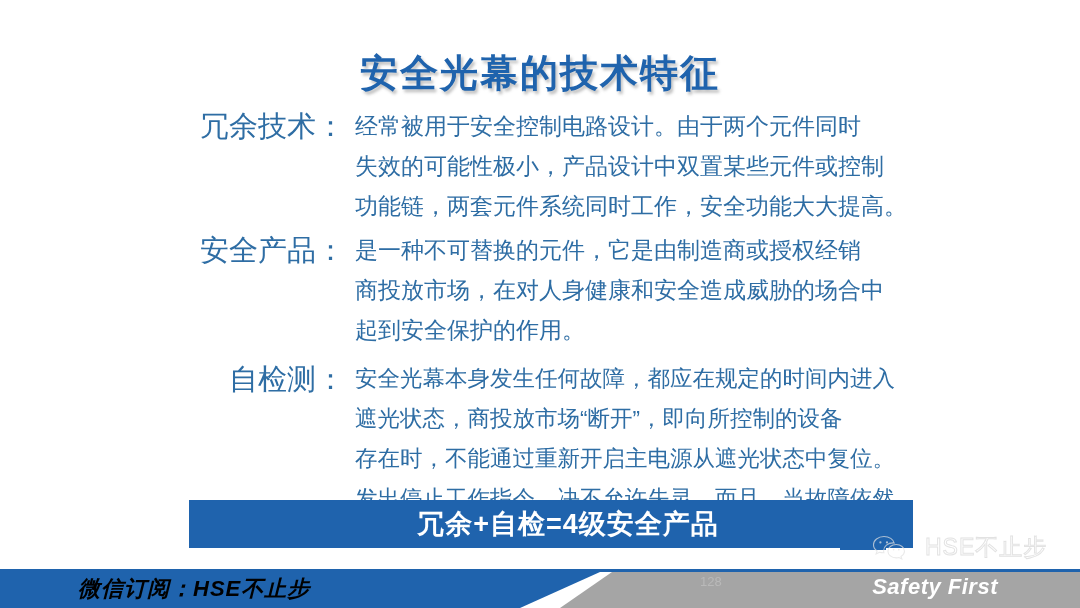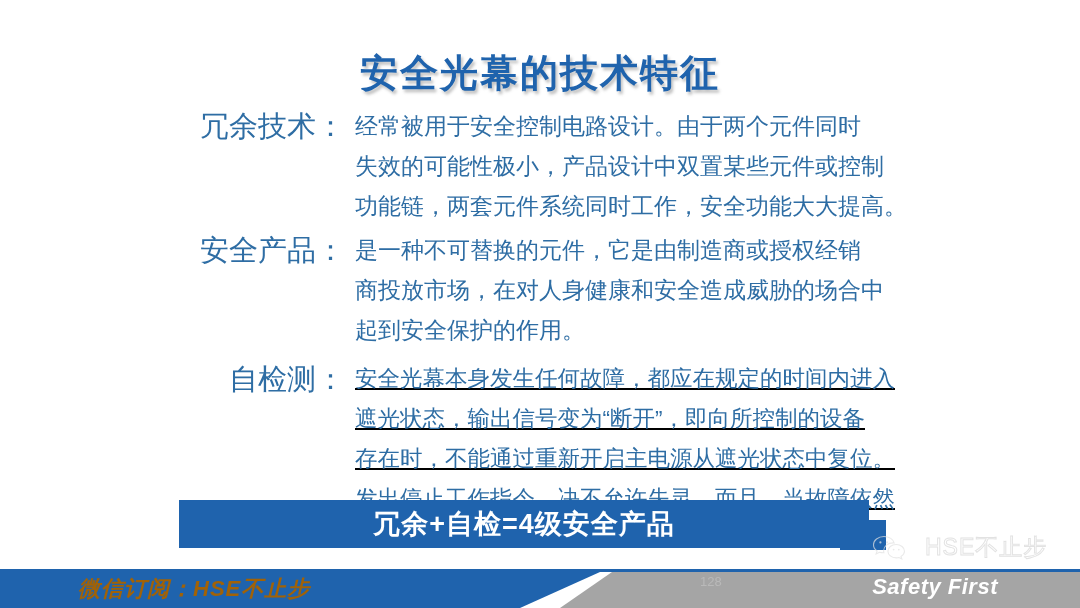--- a/index.html
+++ b/index.html
@@ -62,38 +62,39 @@
     color: #2e6da4;
     text-align: justify;
     text-justify: inter-character;
   }
   .para-body .line {
     display: block;
     white-space: nowrap;
   }
   #para-1 { top: 0; }
   #para-2 { margin-top: 2px; }
-  #para-3 { margin-top: 2px; text-decoration: underline; }
+  #para-3 { margin-top: 2px; }
   #para-3 .para-body { font-size: 22.5px; margin-top: 9px; }
 
   
   .banner {
     position: absolute;
-    left: 179px;
+    left: 189px;
     top: 500px;
     width: 690px;
     height: 48px;
     background: #1f63ad;
     color: #ffffff;
     font-size: 27px;
     font-weight: bold;
     letter-spacing: 1px;
     display: flex;
     align-items: center;
     justify-content: center;
+    padding-left: 34px;
   }
 
   
   .footer-rule {
     position: absolute;
     left: 0;
     top: 569px;
     width: 1080px;
     height: 3px;
     background: #1f63ad;
@@ -107,21 +108,21 @@
     background: #1f63ad;
     clip-path: polygon(0 0, 600px 0, 520px 36px, 0 36px);
   }
   .footer-blue-text {
     position: absolute;
     left: 78px;
     top: 574px;
     font-size: 22px;
     font-style: italic;
     font-weight: bold;
-    color: #a16207;
+    color: #000000;
     letter-spacing: 1px;
     white-space: nowrap;
   }
   .footer-gray {
     position: absolute;
     left: 560px;
     top: 572px;
     width: 520px;
     height: 36px;
     background: #a5a5a5;
@@ -202,21 +203,21 @@
         <span class="line">是一种不可替换的元件，它是由制造商或授权经销</span>
         <span class="line">商投放市场，在对人身健康和安全造成威胁的场合中</span>
         <span class="line">起到安全保护的作用。</span>
       </div>
     </div>
 
     <div class="para" id="para-3">
       <div class="para-label">自检测：</div>
       <div class="para-body">
         <span class="line">安全光幕本身发生任何故障，都应在规定的时间内进入</span>
-        <span class="line">遮光状态，输出信号变为“断开”，即向所控制的设备</span>
+        <span class="line">遮光状态，商投放市场“断开”，即向所控制的设备</span>
         <span class="line">存在时，不能通过重新开启主电源从遮光状态中复位。</span>
         <span class="line">发出停止工作指令，决不允许失灵，而且，当故障依然</span>
       </div>
     </div>
 
   </div>
 
   <div class="banner">冗余+自检=4级安全产品</div>
 
   <div class="wm-blue-block"></div>

